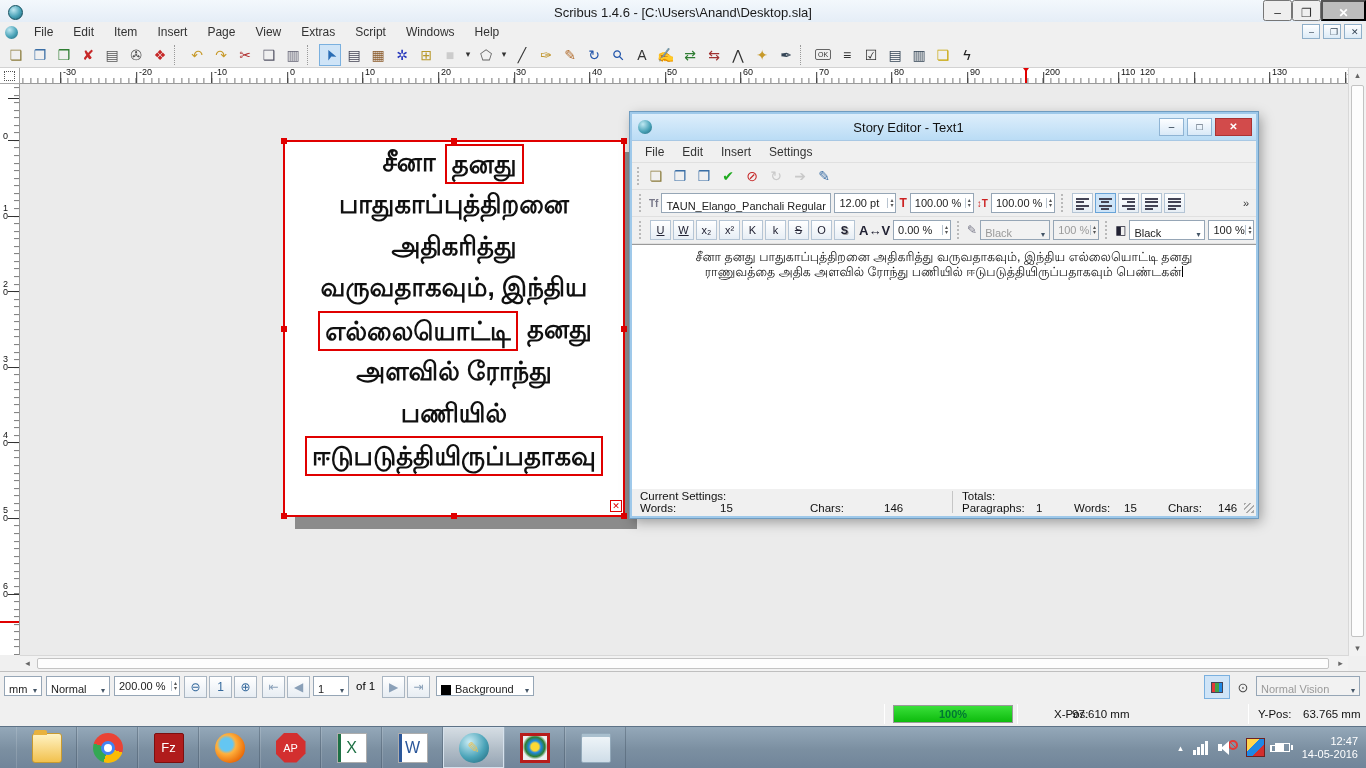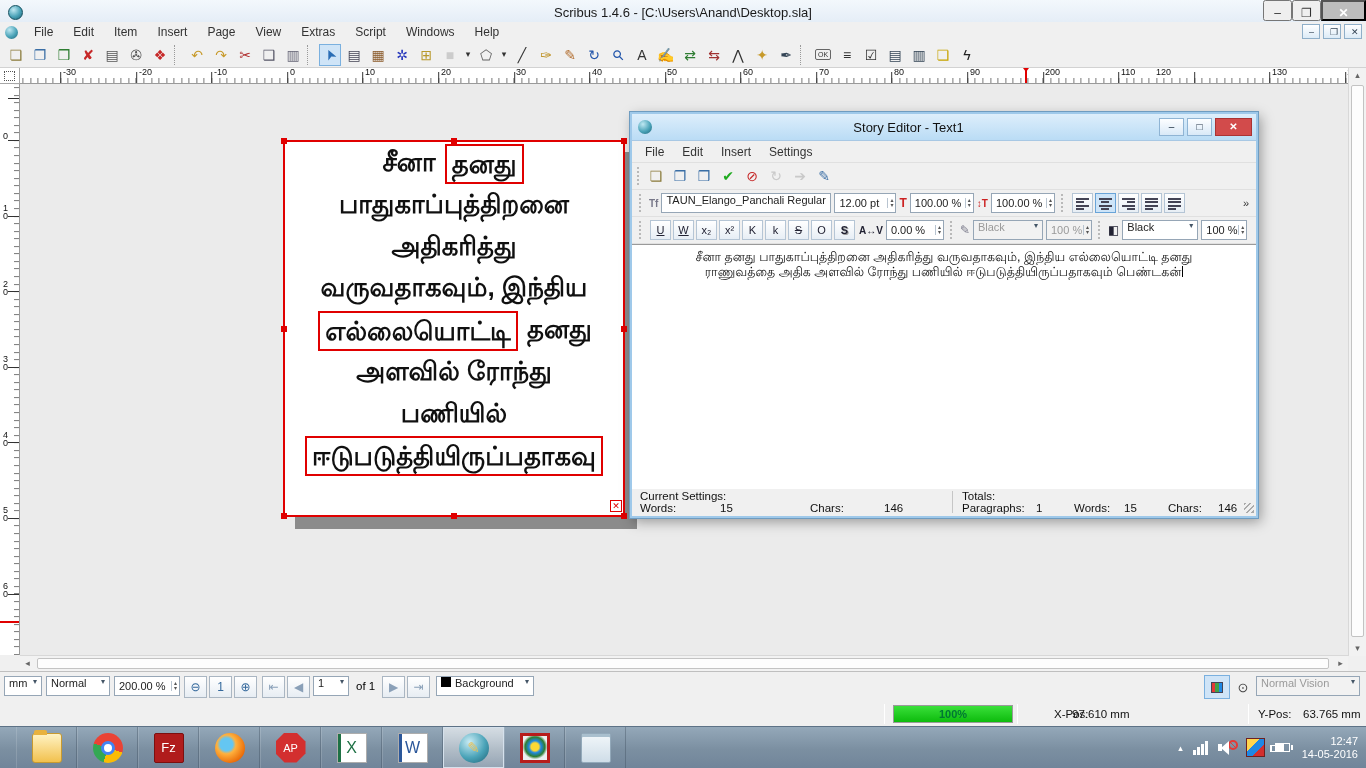--- a/index.html
+++ b/index.html
@@ -100,21 +100,21 @@
 .setext{flex:1;text-align:center;font-size:13px;color:#111}
 .sebtns{display:flex;gap:3px;margin-right:4px}
 .sebtn{width:25px;height:18px;border:1px solid #8fb4d4;background:linear-gradient(#fdfeff,#d9e9f7);
  font-size:10px;line-height:16px;text-align:center;color:#234;padding:0}
 .sebtn.seclose{width:37px;background:#d24b4b;border-color:#a33;color:#fff;font-weight:bold}
 .semenu{height:22px;display:flex;align-items:center;padding-left:4px;border-bottom:1px solid #e0e0e0;background:#f0f0f0}
 .semitem{padding:0 9px;font-size:12px;color:#333}
 .setools{height:27px;display:flex;align-items:center;padding-left:2px;border-bottom:1px solid #e0e0e0}
 .serow{height:27px;display:flex;align-items:center;gap:3px;padding-left:4px;border-bottom:1px solid #e0e0e0;font-size:11px}
 .hdl{width:4px;height:18px;border-left:2px dotted #b9b9b9;margin:0 3px;flex:none}
-.combo{display:flex;align-items:flex-start;height:20px;border:1px solid #96a6b6;background:#fff;color:#222;
+.combo{display:flex;align-items:flex-end;height:20px;border:1px solid #96a6b6;background:#fff;color:#222;
  font-size:11px;padding:0 4px;white-space:nowrap;overflow:hidden;flex:none}
 .combo::after{content:"▾";margin-left:auto;padding-left:4px;font-size:8px;color:#456}
 .spin{display:flex;align-items:center;height:20px;border:1px solid #96a6b6;background:#fff;color:#222;
  font-size:11px;padding:0 2px 0 4px;white-space:nowrap;flex:none}
 .spin::after{content:"▴\A▾";white-space:pre;font-size:6px;line-height:5px;color:#555;margin-left:auto;
  border-left:1px solid #b8c4d0;padding-left:2px}
 .sicon{font-size:12px;font-weight:bold;color:#c22;flex:none}
 .sicon.gray{color:#778}
 .alignbtn{width:21px;height:20px;border:1px solid #b5c5d5;background:linear-gradient(#fff,#e7eef5);
  padding:2px;flex:none;margin:0 1px}
@@ -389,21 +389,21 @@
         <span class="hlab" style="left: 421px;">20</span>
         <span class="hlab" style="left: 496px;">30</span>
         <span class="hlab" style="left: 572px;">40</span>
         <span class="hlab" style="left: 647px;">50</span>
         <span class="hlab" style="left: 723px;">60</span>
         <span class="hlab" style="left: 799px;">70</span>
         <span class="hlab" style="left: 874px;">80</span>
         <span class="hlab" style="left: 950px;">90</span>
         <span class="hlab" style="left: 1025px;">200</span>
         <span class="hlab" style="left: 1101px;">110</span>
-        <span class="hlab" style="left: 1136px;">120</span>
+        <span class="hlab" style="left: 1112px; padding-left: 8px;">120</span>
         <span class="hlab" style="left: 1252px;">130</span>
         <span class="hlab" style="left: 1327px;">14</span>
       </div>
     <span class="hmark"></span>
   </div>
   <div class="vruler">
     <div>
         <span class="vlab" style="top: 48px;">0</span>
         <span class="vlab" style="top: 120px;">10</span>
         <span class="vlab" style="top: 196px;">20</span>
@@ -561,21 +561,21 @@
       <button class="fxbtn fx-u">U</button>
           <button class="fxbtn fx-u">W</button>
           <button class="fxbtn">x₂</button>
           <button class="fxbtn">x²</button>
           <button class="fxbtn">K</button>
           <button class="fxbtn">k</button>
           <button class="fxbtn fx-strike">S</button>
           <button class="fxbtn">O</button>
           <button class="fxbtn fx-shadow">S</button>
         </span>
-      <span class="sicon" style="font-size:10px;color:#223">A↔V</span>
+      <span class="sicon" style="font-size:13px;color:#223">A↔V</span>
       <span class="spin" style="width:58px">
           <span>0.00 %</span>
         </span>
       <span class="hdl"></span>
       <span class="sicon gray">✎</span>
       <span class="combo disabledtx" style="width:70px">
           <span>Black</span>
         </span>
       <span class="spin disabledtx" style="width:46px">
           <span>100 %</span>

